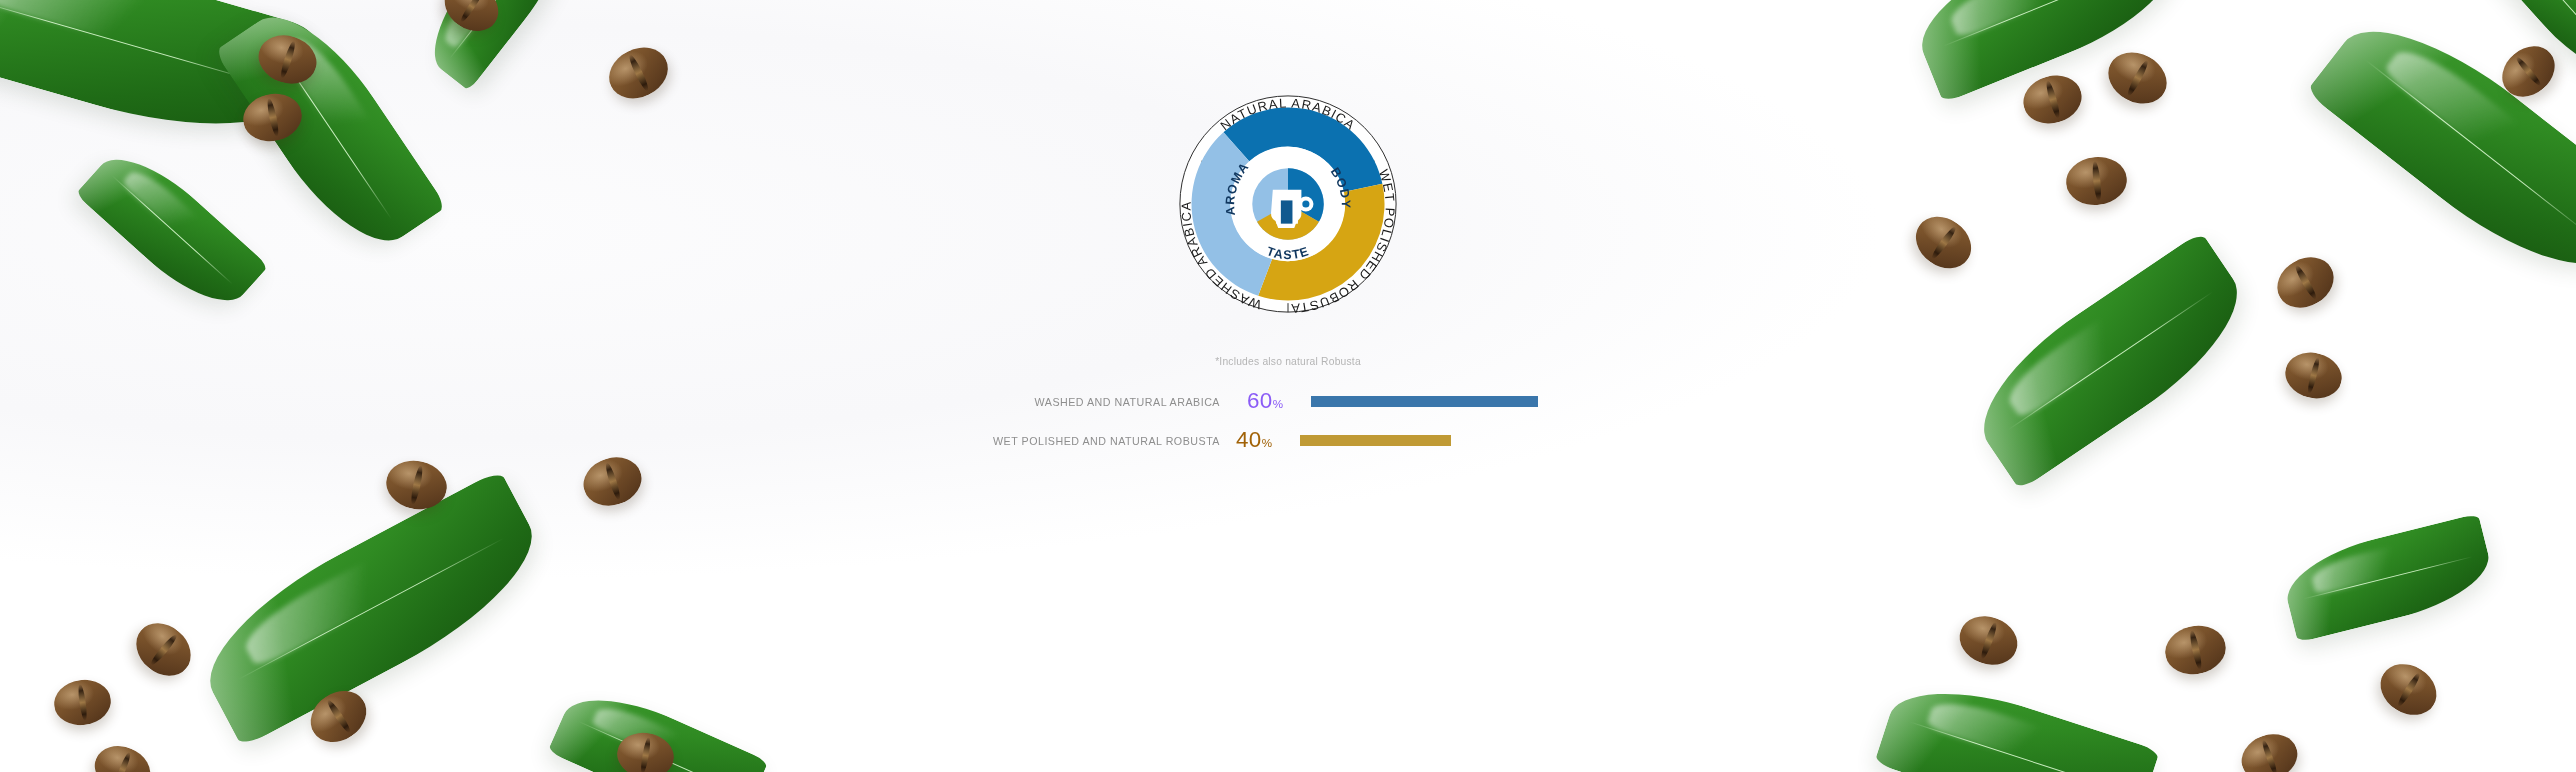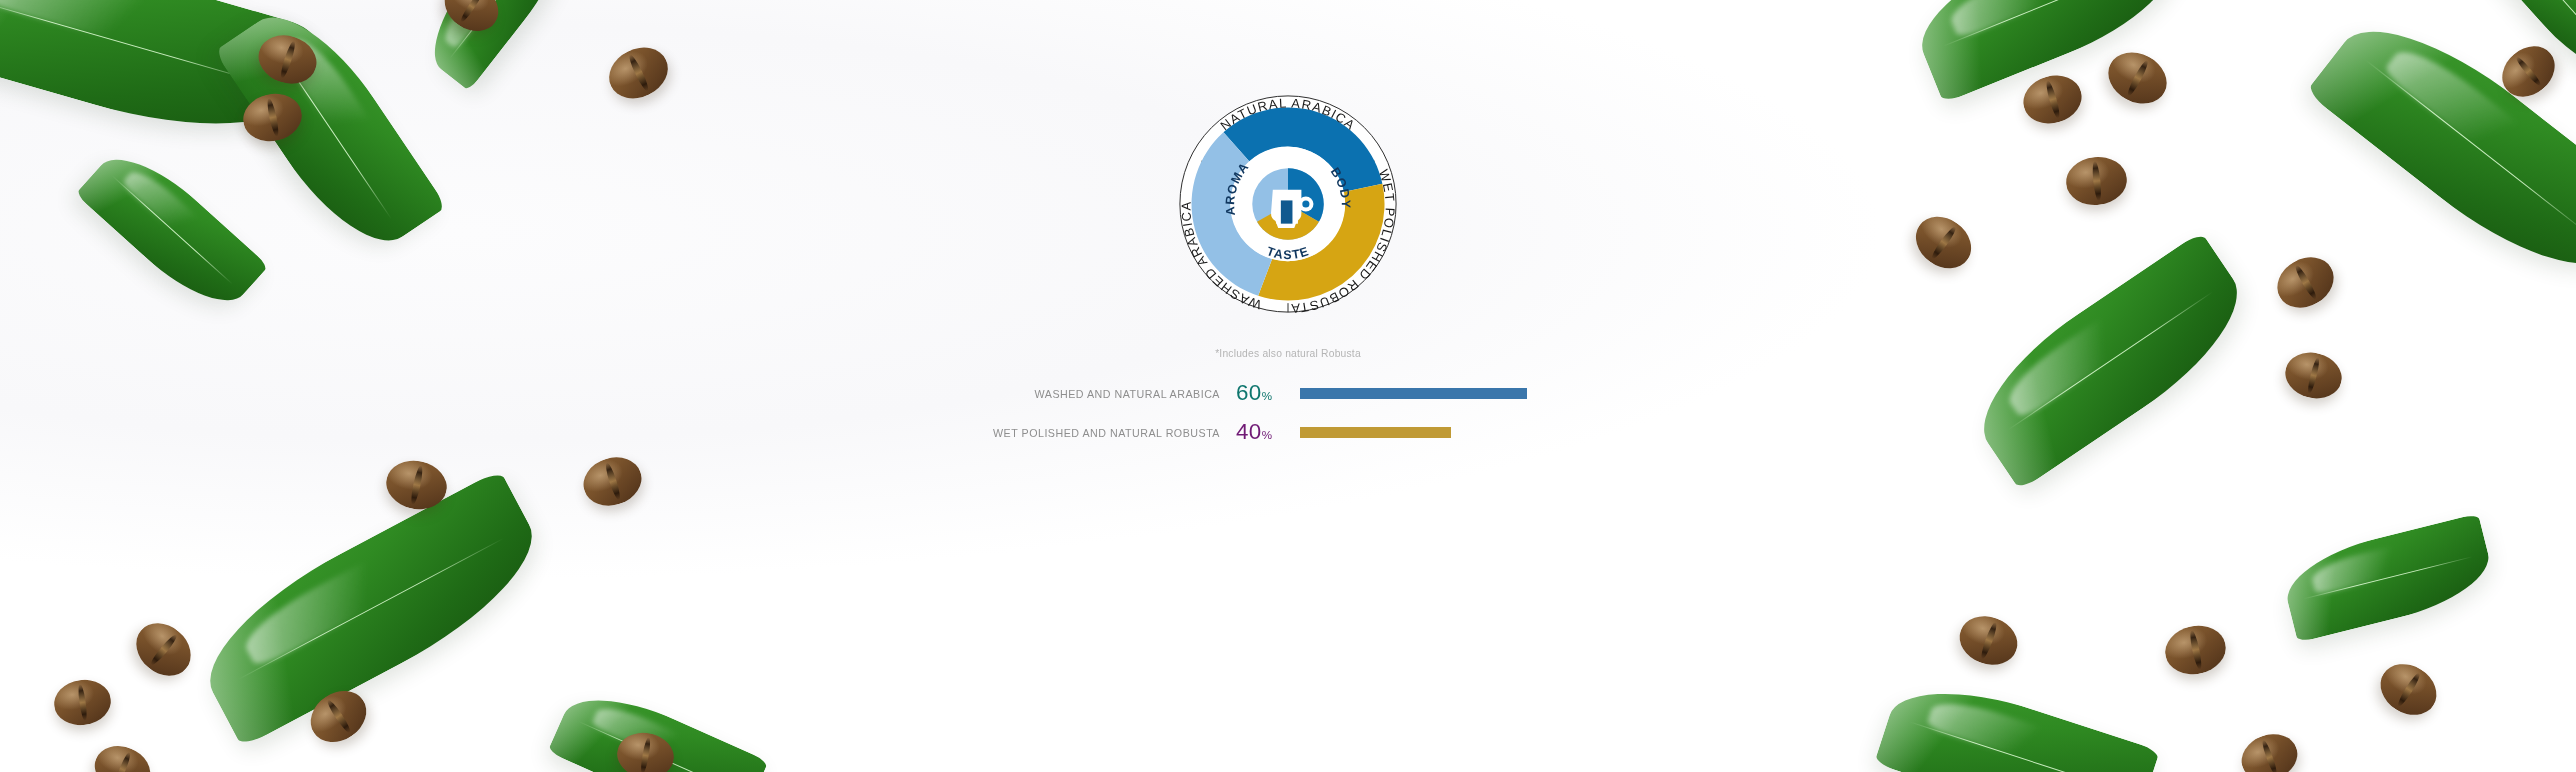--- a/index.html
+++ b/index.html
@@ -58,21 +58,21 @@
   
   .center-panel{
     position:absolute; left:50%; top:0; transform:translateX(-50%);
     width:680px; height:773px;
     display:flex; flex-direction:column; align-items:center;
   }
   .wheel-wrap{ margin-top:70px; width:268px; height:268px; position:relative; }
   .wheel-wrap svg{ width:100%; height:100%; display:block; }
 
   .footnote{
-    margin-top:10px; font-size:10.3px; color:#b5b5b5; letter-spacing:0.2px;
+    margin-top:18px; font-size:10.3px; color:#b5b5b5; letter-spacing:0.2px;
     font-family:"Liberation Sans", sans-serif; white-space:nowrap;
   }
 
   .bars{ margin-top:19.7px; width:626px; }
   .bar-row{ display:flex; align-items:center; height:30px; margin-bottom:9px; }
   .bar-label{
     width:261px; text-align:right; padding-right:16px;
     font-size:10.7px; letter-spacing:0.5px; color:#8e8e8e; white-space:nowrap;
   }
   .bar-pct{
@@ -205,31 +205,31 @@
         </g>
       </svg>
     </div>
 
     <div class="footnote">*Includes also natural Robusta</div>
 
     <div class="bars">
 
       <div class="bar-row">
         <div class="bar-label">WASHED AND NATURAL ARABICA</div>
-        <div class="bar-pct" style="color:#0f766e;">
+        <div class="bar-pct" style="color:#8b5cf6;margin-left:11px;">
           <span class="num">60</span><span class="sym">%</span>
         </div>
         <div class="bar-track">
           <div class="bar-fill" style="width:227px; background:#3a76ab;"></div>
         </div>
       </div>
 
       <div class="bar-row">
         <div class="bar-label">WET POLISHED AND NATURAL ROBUSTA</div>
-        <div class="bar-pct" style="color:#701a75;">
+        <div class="bar-pct" style="color:#a16207;">
           <span class="num">40</span><span class="sym">%</span>
         </div>
         <div class="bar-track">
           <div class="bar-fill" style="width: 151px; background: rgb(192, 154, 53);"></div>
         </div>
       </div>
 
     </div>
   </div>
 </div>

